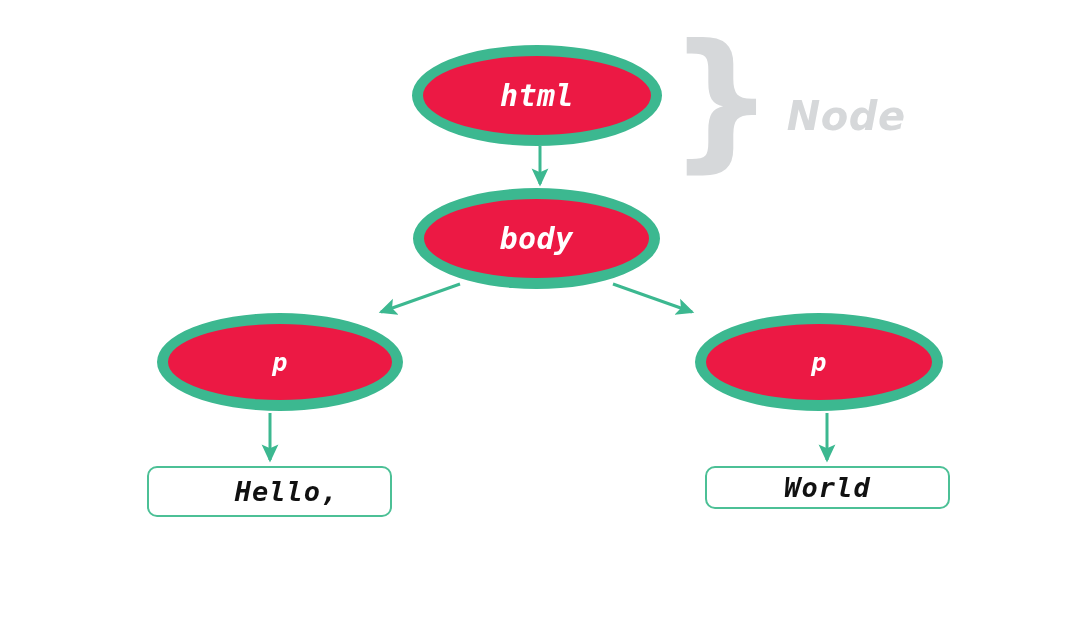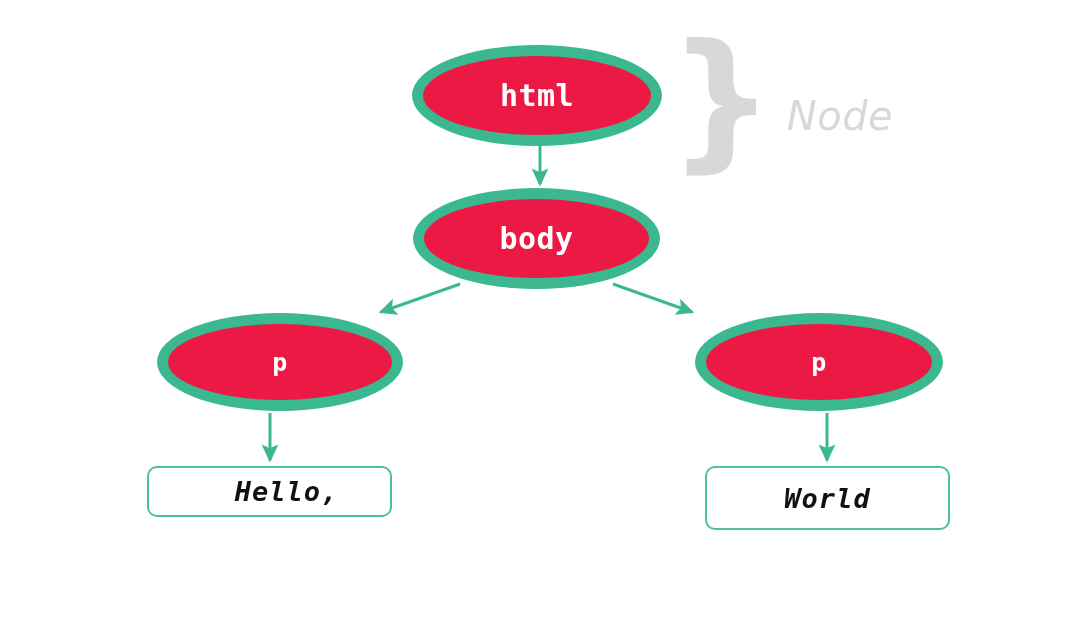--- a/index.html
+++ b/index.html
@@ -33,20 +33,21 @@
     border: 11px solid #3cb890;
     display: flex;
     align-items: center;
     justify-content: center;
     z-index: 3;
   }
   .node-label {
     color: #ffffff;
     font-family: "DejaVu Sans Mono", "Liberation Mono", monospace;
     font-weight: bold;
+    font-style: italic;
     letter-spacing: 0.5px;
     line-height: 1;
     user-select: none;
   }
   #node-html { left: 412px; top: 45px;  width: 250px; height: 101px; }
   #node-body { left: 413px; top: 188px; width: 247px; height: 101px; justify-content: center; }
   #node-p-left  { left: 157px; top: 313px; width: 246px; height: 98px; }
   #node-p-right { left: 695px; top: 313px; width: 248px; height: 98px; }
 
   #node-html .node-label,
@@ -69,21 +70,21 @@
     color: #111111;
     font-family: "DejaVu Sans Mono", "Liberation Mono", monospace;
     font-weight: bold;
     font-style: italic;
     font-size: 27px;
     letter-spacing: 1px;
     line-height: 1;
     user-select: none;
   }
   #textbox-hello { left: 147px; top: 466px; width: 245px; height: 51px; padding-left: 34px; }
-  #textbox-world { left: 705px; top: 466px; width: 245px; height: 64px; }
+  #textbox-world { left: 705px; top: 466px; width: 245px; height: 43px; }
 
   #node-annotation {
     position: absolute;
     left: 668px;
     top: 30px;
     display: flex;
     align-items: center;
     z-index: 2;
   }
   #brace-glyph {
@@ -92,21 +93,21 @@
     font-weight: bold;
     font-size: 150px;
     line-height: 1;
     display: block;
     margin-top: -6px;
     user-select: none;
   }
   #annotation-label {
     color: #d6d8da;
     font-family: "DejaVu Sans", "Liberation Sans", sans-serif;
-    font-weight: normal;
+    font-weight: bold;
     font-style: italic;
     font-size: 40px;
     letter-spacing: 0.5px;
     line-height: 1;
     margin-left: 12px;
     margin-top: 28px;
     user-select: none;
   }
 </style>
 </head>

